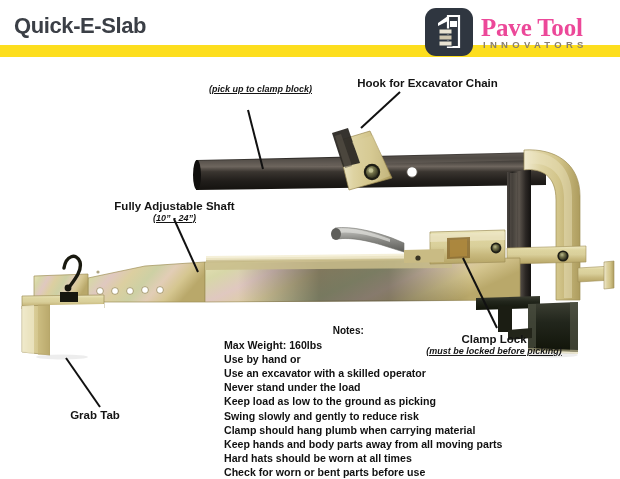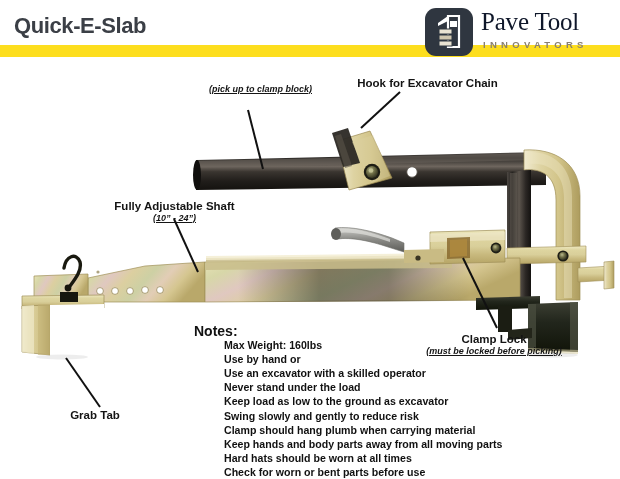--- a/index.html
+++ b/index.html
@@ -26,23 +26,23 @@
     position: absolute; left: 0; top: 45px; width: 620px; height: 12px;
     background: #fdde1e;
   }
   #brand { position: absolute; left: 425px; top: 8px; width: 190px; height: 50px; }
   #brand-mark {
     position: absolute; left: 0; top: 0; width: 48px; height: 48px;
     background: #2f3640; border-radius: 11px;
   }
   #brand-mark svg { position: absolute; left: 7px; top: 6px; }
   #brand-name {
-    position: absolute; left: 56px; top: 0;
+    position: absolute; left: 56px; top: 6px;
     font-family: "Liberation Serif", serif;
-    font-size: 25px; font-weight: normal; color: #0f172a;
+    font-size: 25px; font-weight: bold; color: #ec4899;
     letter-spacing: -0.2px; white-space: nowrap;
   }
   #brand-sub {
     position: absolute; left: 58px; top: 31px;
     font-size: 9.5px; font-weight: bold; color: #8a8070;
     letter-spacing: 4.3px; white-space: nowrap;
   }
 
   
   .callout { position: absolute; text-align: center; white-space: nowrap; }
@@ -57,21 +57,21 @@
 
   
   #leaders { position: absolute; left: 0; top: 0; width: 620px; height: 479px; pointer-events: none; }
 
   
   #notes { position: absolute; left: 194px; top: 324px; }
   #notes .nline {
     font-size: 10.6px; font-weight: bold; color: #111111;
     line-height: 14.1px; white-space: nowrap; padding-left: 30px;
   }
-  #notes .nhead { font-size: 14px; font-weight: bold; color: #111111; line-height: 14.1px; }
+  #notes .nhead { font-size: 10px; font-weight: bold; color: #111111; line-height: 14.1px; text-align: center; }
 
   
   #product { position: absolute; left: 0; top: 0; width: 620px; height: 479px; }
 </style>
 </head>
 <body>
 
 <div id="page">
 
   <svg id="product" viewBox="0 0 620 479" xmlns="http://www.w3.org/2000/svg">
@@ -284,21 +284,21 @@
   <div class="callout" id="cl-grab">
     <div class="ttl">Grab Tab</div>
   </div>
 
   <div id="notes">
     <div class="nhead">Notes:</div>
     <div class="nline">Max Weight: 160lbs</div>
     <div class="nline">Use by hand or</div>
     <div class="nline">Use an excavator with a skilled operator</div>
     <div class="nline">Never stand under the load</div>
-    <div class="nline">Keep load as low to the ground as excavator</div>
+    <div class="nline">Keep load as low to the ground as picking</div>
     <div class="nline">Swing slowly and gently to reduce risk</div>
     <div class="nline">Clamp should hang plumb when carrying material</div>
     <div class="nline">Keep hands and body parts away from all moving parts</div>
     <div class="nline">Hard hats should be worn at all times</div>
     <div class="nline">Check for worn or bent parts before use</div>
   </div>
 
 </div>
 
 </body></html>

